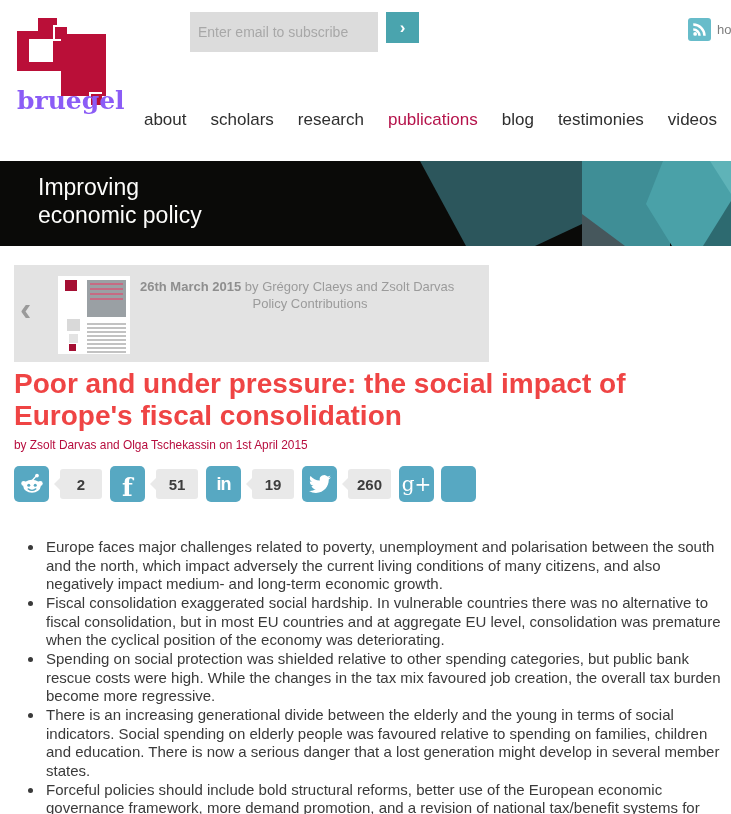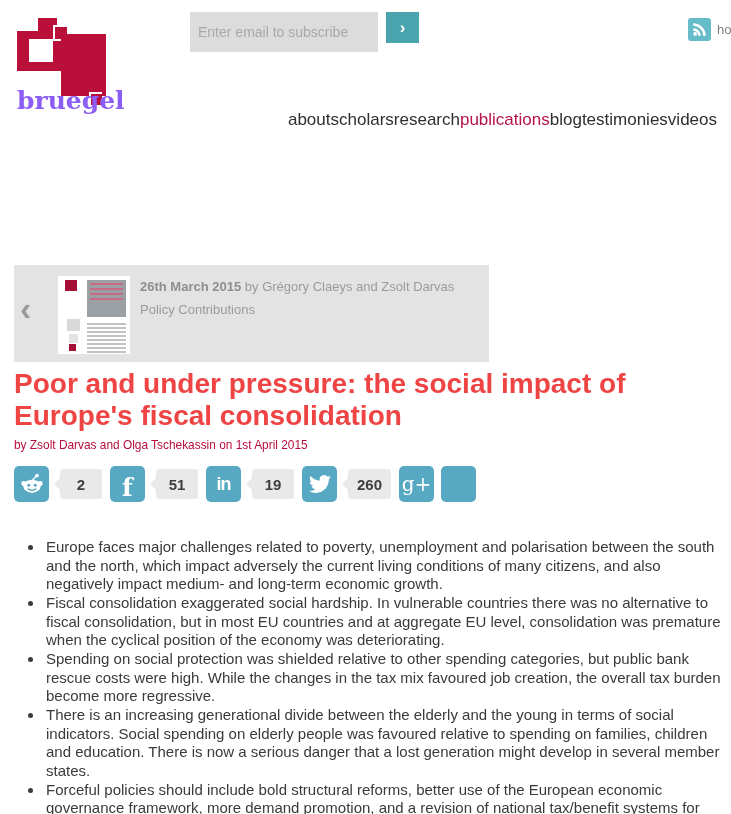--- a/index.html
+++ b/index.html
@@ -24,21 +24,21 @@
     font-family:"Liberation Sans",sans-serif;font-size:14px;color:#555;outline:none;
   }
   .subscribe input::placeholder{color:#a8a8a8;}
   .subscribe-btn{
     position:absolute;left:196px;top:0;width:33px;height:31px;border:0;background:#4aa4ae;color:#fff;
     font-size:17px;font-weight:bold;cursor:pointer;line-height:31px;text-align:center;padding:0;
   }
   .rss-box{position:absolute;left:688px;top:18px;width:23px;height:23px;background:#67bcca;border-radius:3px;cursor:pointer;}
   .rss-box svg{position:absolute;left:4px;top:4px;}
   .rss-label{position:absolute;left:717px;top:22px;font-size:13px;color:#7d7d7d;cursor:pointer;white-space:nowrap;}
-  .nav{position:absolute;top:110px;right:14px;display:flex;font-size:17px;color:#2f2f2f;}
+  .nav{position:absolute;top:110px;right:14px;display:flex;gap:24px;font-size:17px;color:#2f2f2f;}
   .nav span{cursor:pointer;}
   .nav .active{color:#b5134b;}
   
   #banner{position:absolute;top:161px;left:0;width:731px;height:85px;background:#0a0a08;}
   #banner svg{position:absolute;right:0;top:0;}
   .banner-title{position:absolute;left:38px;top:12px;color:#fdfdfb;font-size:23px;line-height:28px;font-weight:normal;}
   
   #carousel{position:absolute;top:265px;left:14px;width:475px;height:97px;background:#e3e3e3;}
   .prev{position:absolute;left:6px;top:26px;font-size:34px;color:#9a9a9a;font-weight:bold;cursor:pointer;line-height:34px;}
   .thumb{position:absolute;left:44px;top:11px;width:72px;height:78px;background:#fff;cursor:pointer;}
@@ -47,21 +47,21 @@
   .thumb .t-title i{display:block;height:2px;background:#c76a83;margin:3px 3px 0 3px;}
   .thumb .t-sq1{position:absolute;left:9px;top:43px;width:13px;height:12px;background:#d9d9d9;}
   .thumb .t-sq2{position:absolute;left:11px;top:58px;width:9px;height:9px;background:#e3e3e3;}
   .thumb .t-lines{position:absolute;left:29px;top:45px;width:39px;}
   .thumb .t-lines i{display:block;height:2px;background:#c2c2c2;margin-top:2px;}
   .thumb .t-red2{position:absolute;left:11px;top:68px;width:7px;height:7px;background:#a50f33;}
   .car-text{position:absolute;left:126px;top:9px;width:340px;}
   .car-title{font-size:16px;font-weight:bold;color:#ad0d3c;line-height:19px;max-width:335px;cursor:pointer;}
   .car-meta{margin-top:5px;font-size:13px;color:#9b9b9b;line-height:16px;}
   .car-meta b{color:#8e8e8e;}
-  .car-cat{font-size:13px;color:#9b9b9b;margin-top:7px;}
+  .car-cat{font-size:13px;color:#9b9b9b;margin-top:1px;text-align:center;}
   
   #article{position:absolute;top:368px;left:14px;width:708px;}
   .art-title{font-size:28px;line-height:32px;font-weight:bold;color:#ef4444;max-width:650px;margin:0;}
   .art-byline{display:inline-block;margin-top:5px;font-size:13.5px;color:#b70d3e;transform:scaleX(.88);transform-origin:left;white-space:nowrap;}
   .share{display:flex;align-items:center;margin-top:13px;}
   .sh-btn{
     width:35px;height:36px;border-radius:5px;background:#57a8c2;color:#fff;cursor:pointer;
     display:flex;align-items:center;justify-content:center;flex:0 0 auto;
   }
   .sh-btn + .sh-btn{margin-left:7px;}
@@ -114,20 +114,35 @@
       <span>about</span>
       <span>scholars</span>
       <span>research</span>
       <span class="active">publications</span>
       <span>blog</span>
       <span>testimonies</span>
       <span>videos</span>
     </div>
   </div>
 
+  <div id="banner">
+    <svg width="311" height="85" viewBox="0 0 311 85">
+      <polygon points="0,0 162,0 162,85 46,85" fill="#2c565c"></polygon>
+      <polygon points="115,85 162,85 162,63" fill="#0a0a08"></polygon>
+      <polygon points="162,0 250,0 250,85 162,85" fill="#3f8e96"></polygon>
+      <polygon points="162,53 205,85 162,85" fill="#46575c"></polygon>
+      <polygon points="243,0 311,0 311,85 252,85 226,43" fill="#4aa1a8"></polygon>
+      <polygon points="290,0 311,0 311,33" fill="#5fb3b8"></polygon>
+      <polygon points="311,40 311,85 283,85" fill="#2d6a70"></polygon>
+    </svg>
+    <div class="banner-title">
+      <div>Improving</div>
+      <div>economic policy</div>
+    </div>
+  </div>
 
   <div id="carousel">
     <span class="prev">‹</span>
 
     <div class="thumb">
       <span class="t-red"></span>
       <span class="t-title">
           <i></i>
           <i></i>
           <i></i>

